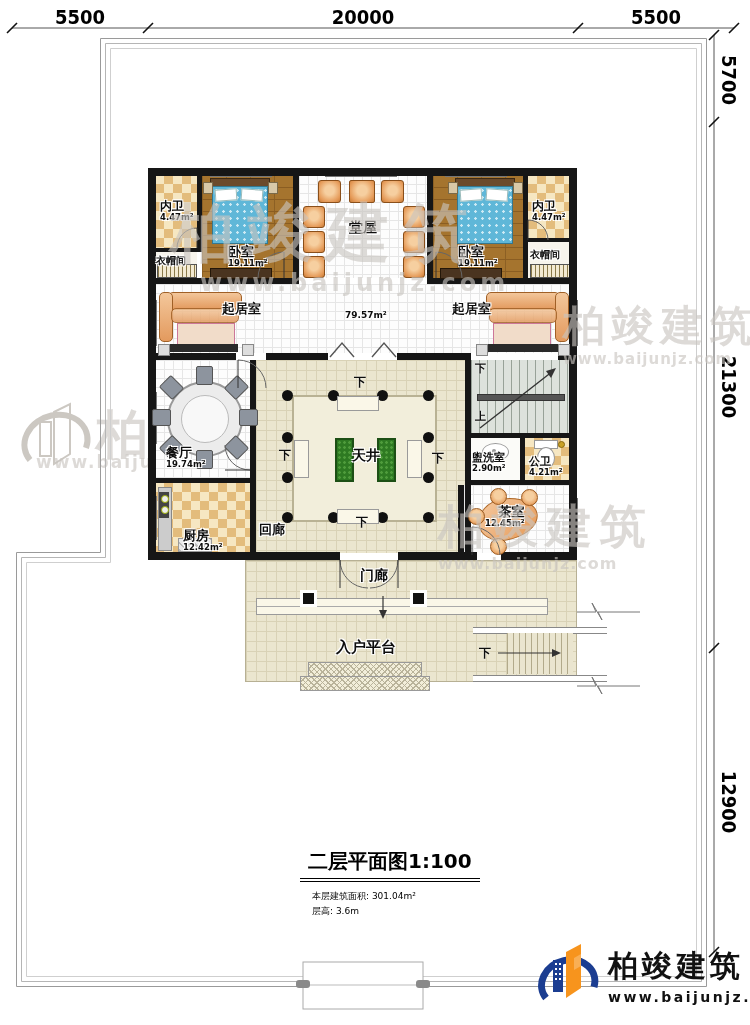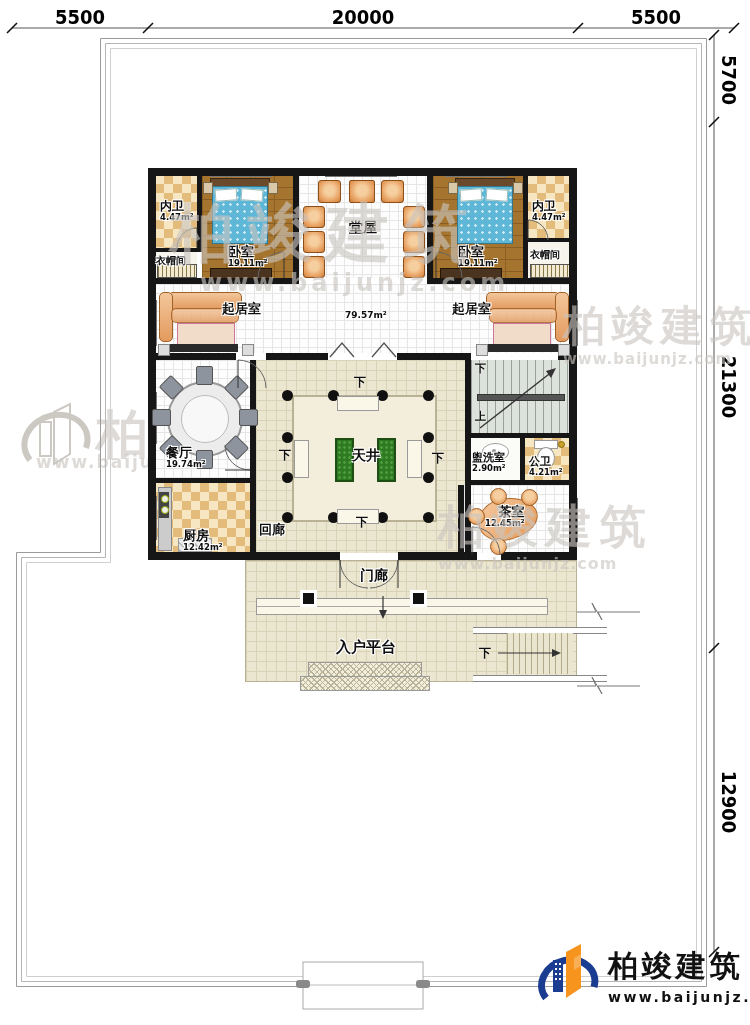--- a/index.html
+++ b/index.html
@@ -330,20 +330,25 @@
   </div>
   <div class="abs" style="left:563px;top:298px;z-index:5;">
     <div class="watermark" style="font-size:42px;letter-spacing:7px;">柏竣建筑</div>
     <div class="watermark-url" style="font-size:15px;letter-spacing:1px;margin-top:-4px;">www.baijunjz.com</div>
   </div>
   <div class="abs" style="left:438px;top:496px;z-index:5;">
     <div class="watermark" style="font-size:46px;letter-spacing:8px;">柏竣建筑</div>
     <div class="watermark-url" style="font-size:16px;letter-spacing:1px;margin-top:-4px;">www.baijunjz.com</div>
   </div>
 
+  <div class="abs" style="left:300px;top:848px;z-index:3;">
+    <div style="font-size:20px;font-weight:bold;color:#000;border-bottom:4px double #000;padding:0 8px 3px 8px;">二层平面图1:100</div>
+    <div style="font-size:9px;color:#000;margin:8px 0 0 12px;">本层建筑面积: 301.04m²</div>
+    <div style="font-size:9px;color:#000;margin:2px 0 0 12px;">层高: 3.6m</div>
+  </div>
 
   <div class="abs" style="left:538px;top:938px;z-index:6;display:flex;align-items:center;">
     <svg width="62" height="74" viewBox="0 0 62 74">
       <path d="M8,60 A27,23 -18 1 1 56,49" stroke="#1b3d91" stroke-width="7" fill="none"></path>
       <path d="M28,14 L43,6 L43,50 L28,60 Z" fill="#f7941d"></path>
       <path d="M36,20 L43,16 L43,28 L36,32 Z" fill="#fff" opacity=".25"></path>
       <rect x="15" y="22" width="10" height="32" fill="#1b3d91"></rect>
       <g fill="#fff">
           <rect x="17" y="25" width="2" height="2"></rect>
           <rect x="21" y="25" width="2" height="2"></rect>

